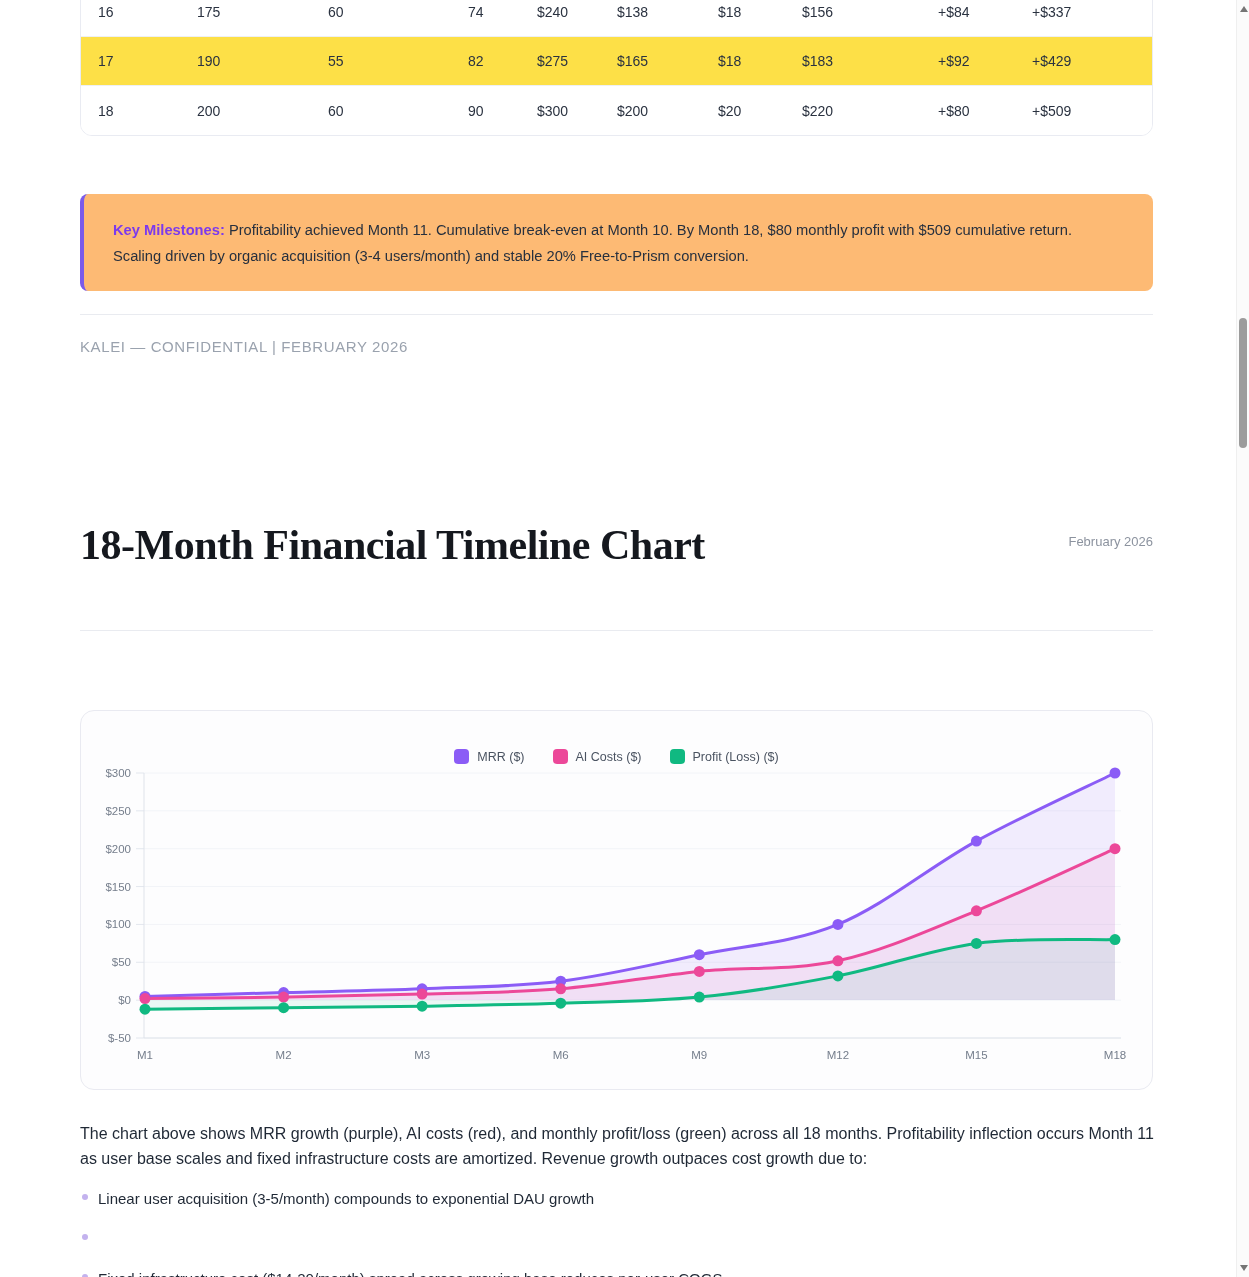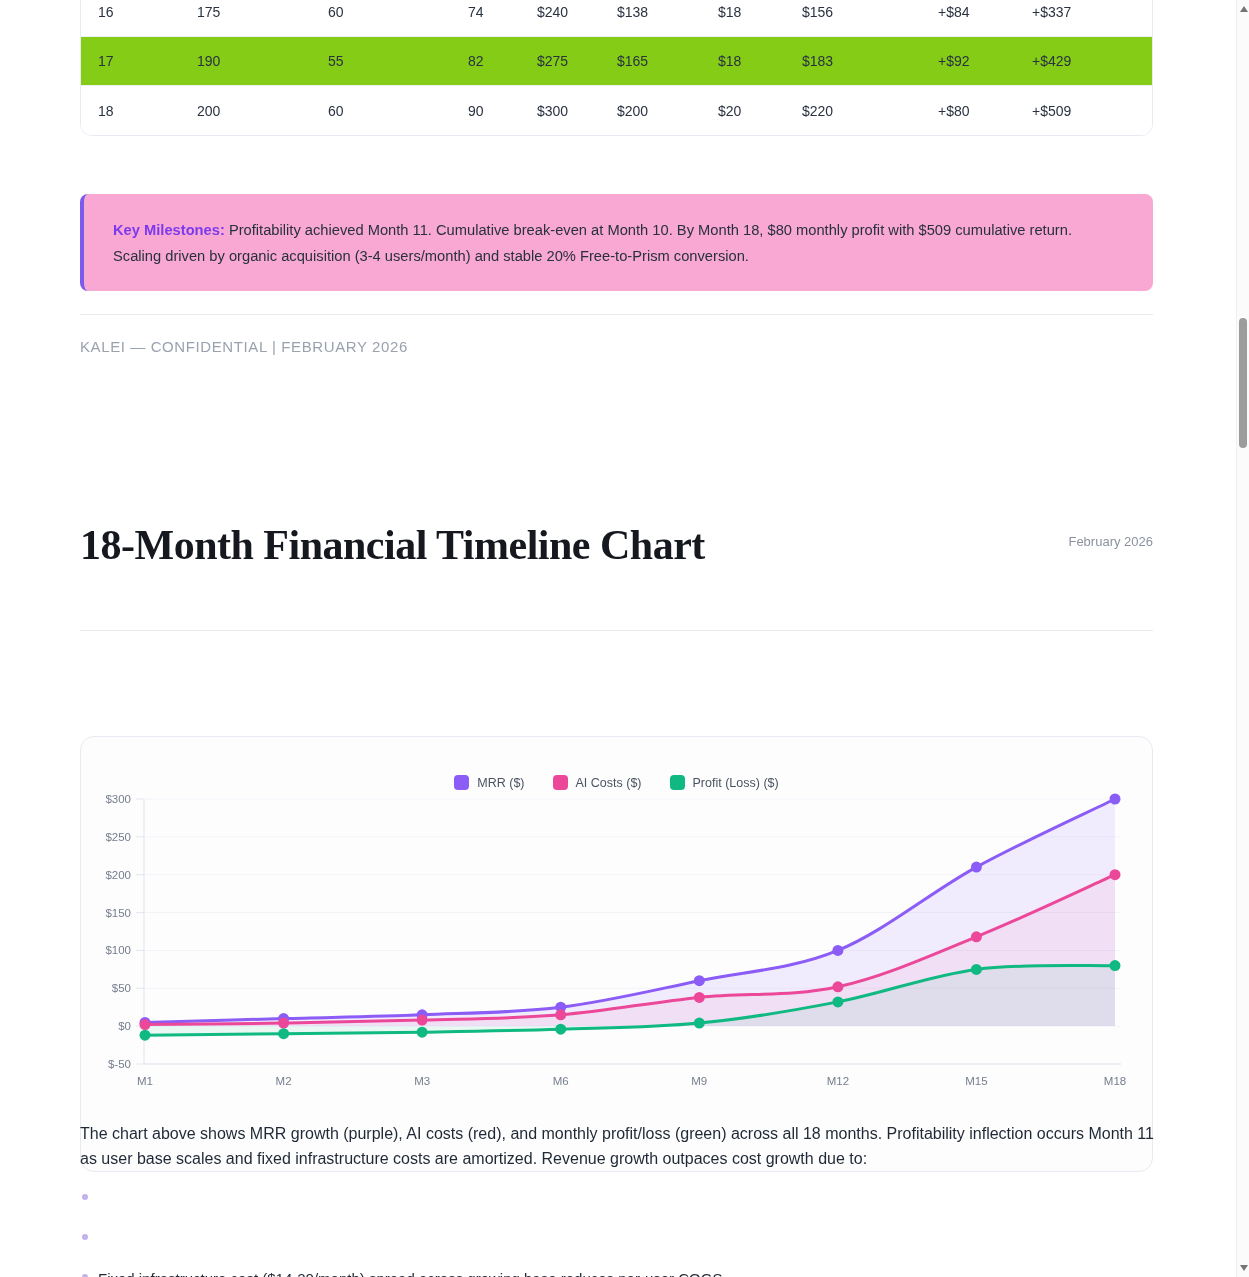--- a/index.html
+++ b/index.html
@@ -26,26 +26,26 @@
     grid-template-columns: 99px 131px 140px 69px 80px 101px 84px 136px 94px 1fr;
     padding-left: 17px;
     height: 49px;
     align-items: center;
     border-bottom: 1px solid #eef0f4;
     font-size: 14px;
     color: #2a3240;
     background: #ffffff;
   }
   .t-row:last-child { border-bottom: none; }
-  .t-row.zebra { background: #84cc16; }
+  .t-row.zebra { background: #fde047; }
 
   
   .callout {
     left: 80px; top: 194px; width: 1073px; height: 97px;
-    background: #f9a8d4;
+    background: #fdba74;
     border-left: 4px solid #7b5bea;
     border-radius: 8px;
     padding: 24px 34px 0 29px;
     font-size: 14.7px;
     line-height: 25.5px;
     color: #27303e;
   }
   .callout .label { color: #7c3aed; font-weight: 700; }
 
   .divider { left: 80px; width: 1073px; height: 1px; background: #e9ebf0; }
@@ -68,25 +68,24 @@
   }
   .section-date {
     top: 534px; right: 96px;
     font-size: 13px;
     color: #8c939f;
     margin-left: 45px;
   }
 
   
   .chart-card {
-    left: 80px; top: 710px; width: 1073px; height: 436px;
+    left: 80px; top: 710px; width: 1073px; height: 380px;
     background: #fdfdfe;
     border: 1px solid #e9eaf1;
     border-radius: 14px;
-    margin-top: 26px;
   }
   .chart-legend {
     position: absolute; left: 0; top: 38px; width: 100%;
     display: flex; justify-content: center; align-items: center;
     gap: 28px;
   }
   .legend-item { display: flex; align-items: center; gap: 8px; }
   .legend-swatch { width: 15px; height: 15px; border-radius: 4px; }
   .legend-label { font-size: 12.5px; color: #4a5361; }
   .chart-svg { position: absolute; left: 0; top: 0; }
@@ -267,21 +266,21 @@
         <circle cx="618.3" cy="286.1" r="5.5" fill="#10b981"></circle>
         <circle cx="756.9" cy="264.9" r="5.5" fill="#10b981"></circle>
         <circle cx="895.4" cy="232.4" r="5.5" fill="#10b981"></circle>
         <circle cx="1034.0" cy="228.6" r="5.5" fill="#10b981"></circle>
       </svg></div>
 </div>
 
 <p class="abs chart-desc">The chart above shows MRR growth (purple), AI costs (red), and monthly profit/loss (green) across all 18 months. Profitability inflection occurs Month 11 as user base scales and fixed infrastructure costs are amortized. Revenue growth outpaces cost growth due to:</p>
 
 <div id="bullet-list">
-    <div class="abs bullet-item" style="top: 1190px;"><span class="bullet-dot"></span></div>
+    <div class="abs bullet-item" style="top: 1190px;"><span class="bullet-dot"></span><span>Linear user acquisition (3-5/month) compounds to exponential DAU growth</span></div>
     <div class="abs bullet-item" style="top: 1230px;"><span class="bullet-dot"></span></div>
     <div class="abs bullet-item" style="top: 1270px;"><span class="bullet-dot"></span><span>Fixed infrastructure cost ($14-20/month) spread across growing base reduces per-user COGS</span></div>
   </div>
 
 <div class="abs scrollbar">
   <div class="sb-arrow-up"></div>
   <div class="sb-thumb"></div>
   <div class="sb-arrow-down"></div>
 </div>
 

